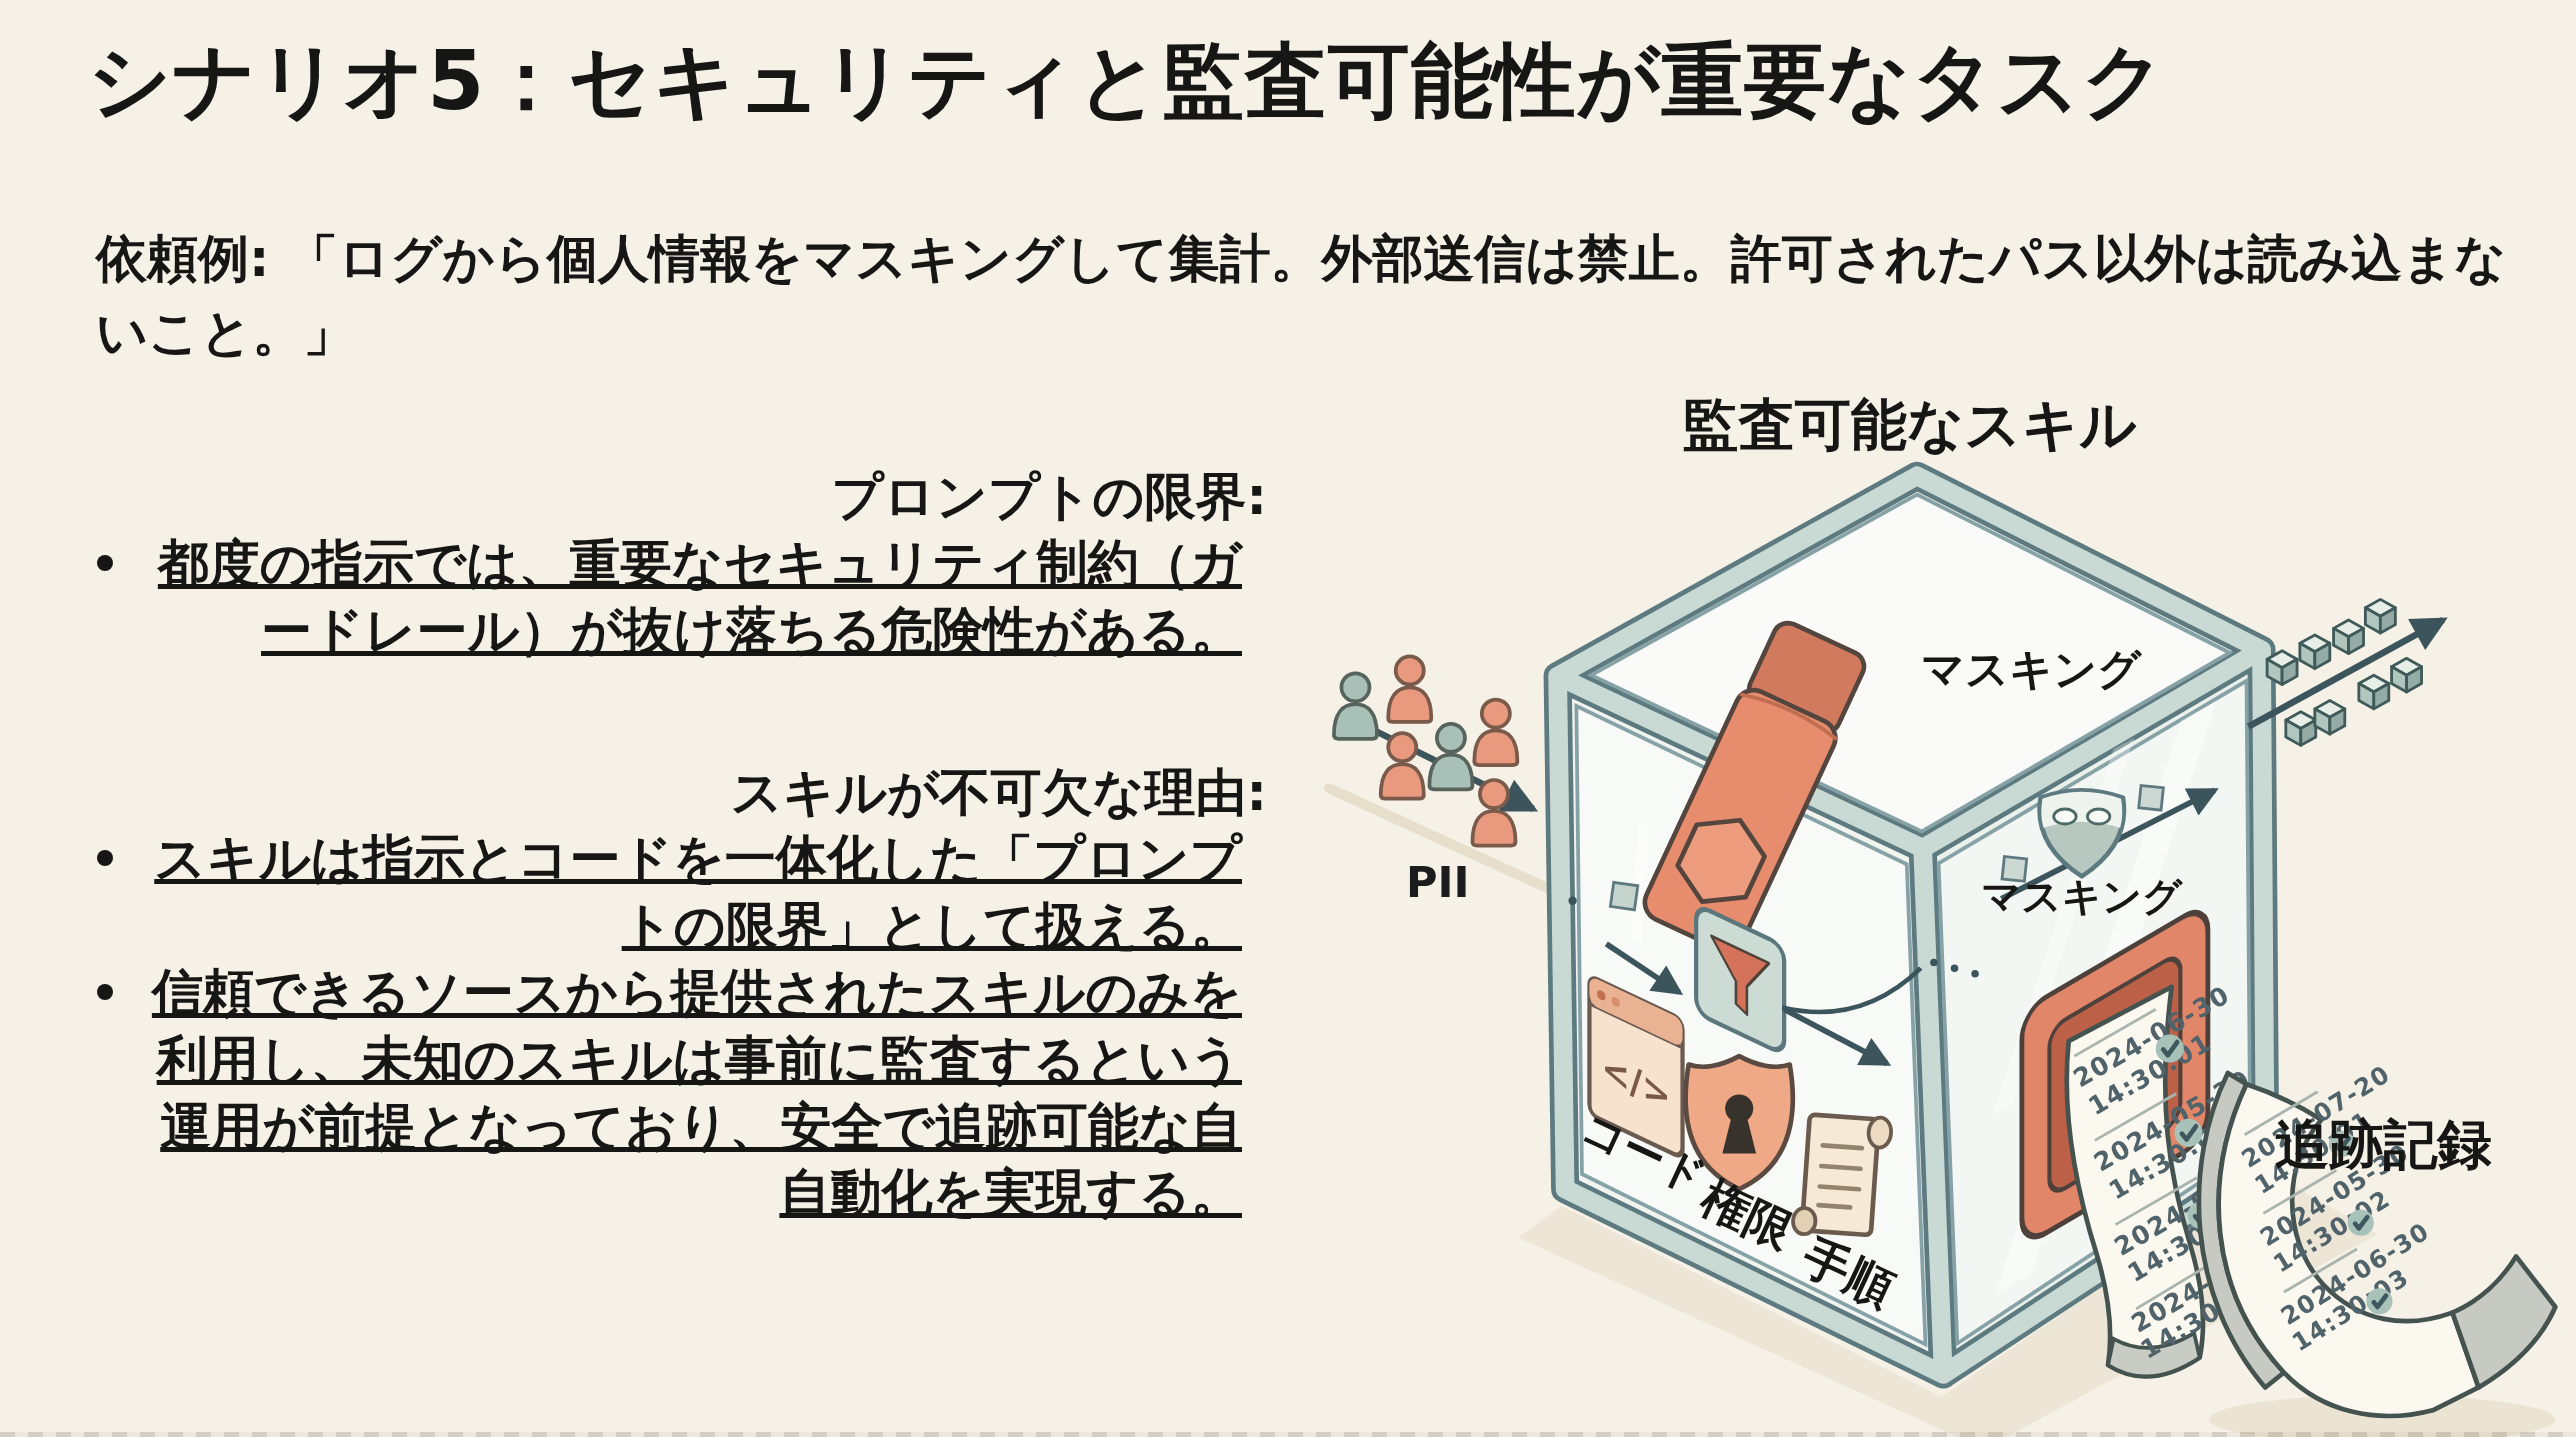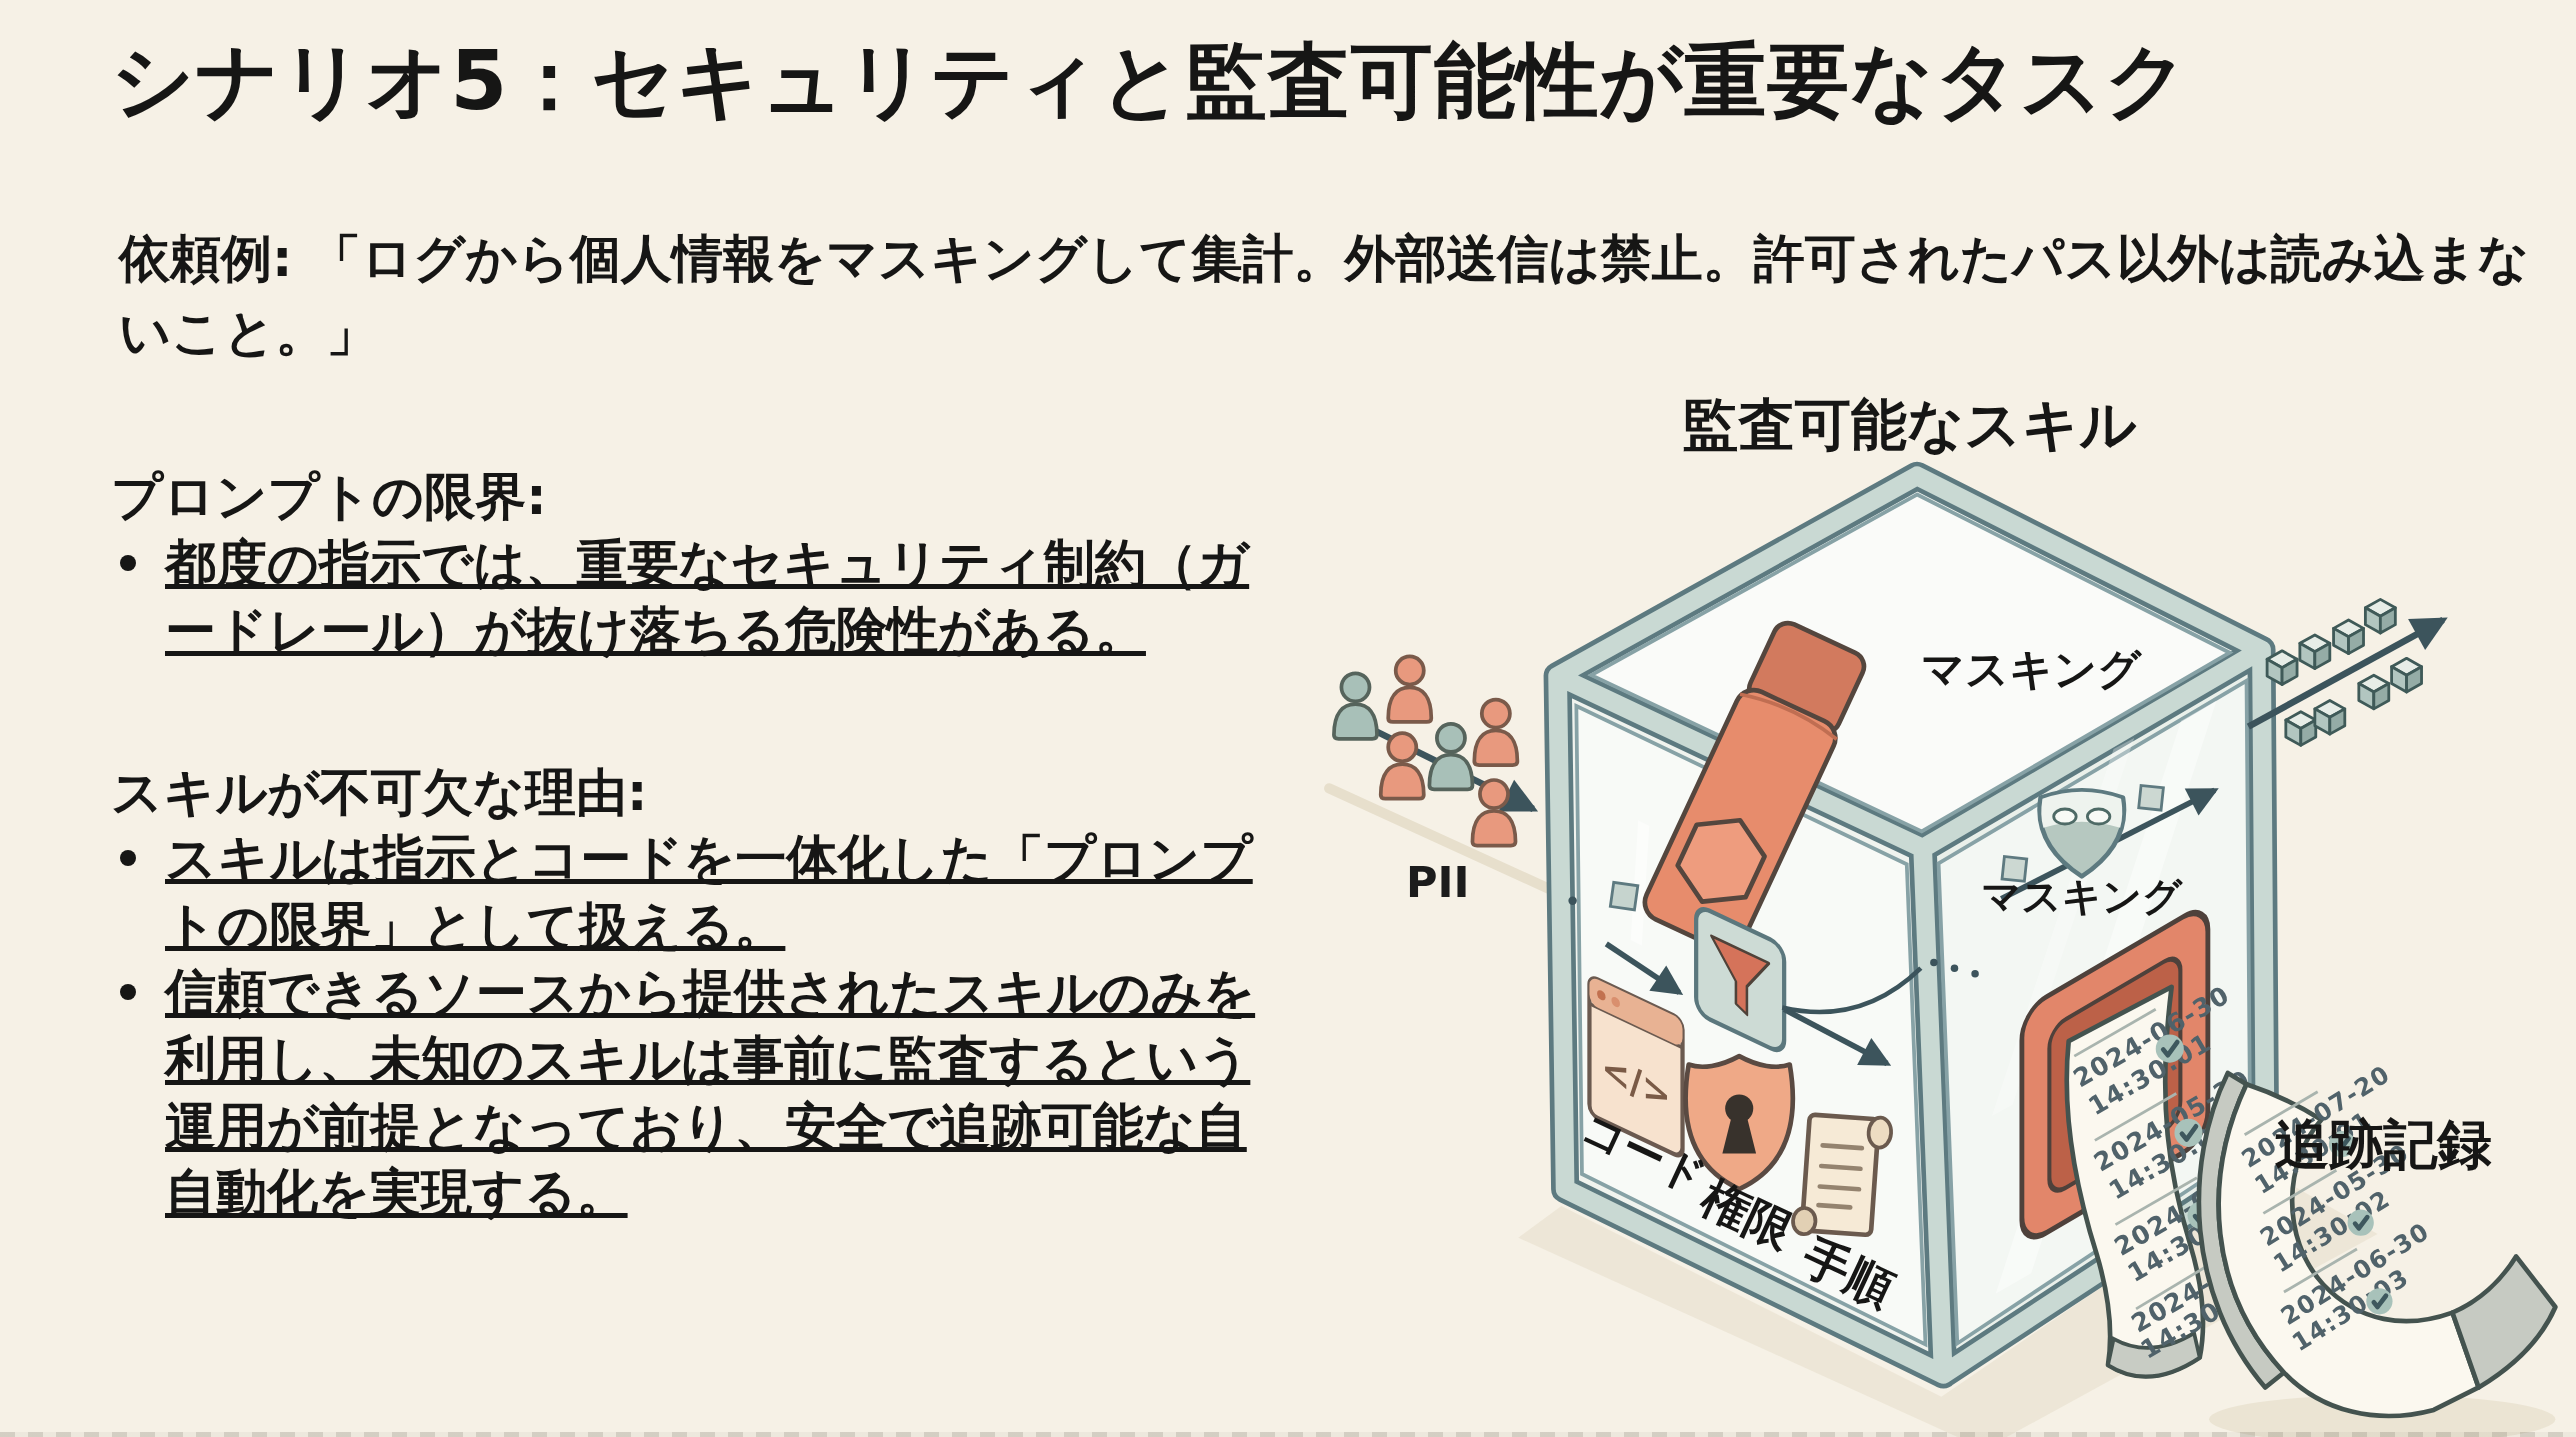--- a/index.html
+++ b/index.html
@@ -1,24 +1,24 @@
 <!DOCTYPE html>
 <html style="font-size:15px"><head>
 <meta charset="utf-8">
 <style>
   html,body{margin:0;padding:0;}
   body{
     width:2576px;height:1438px;position:relative;overflow:hidden;
     background:#f6f1e6;color:#161615;
     font-family:"DejaVu Sans","Liberation Sans",sans-serif;
   }
-  .content{position:absolute;left:111px;top:34px;width:2443px;}
+  .content{position:absolute;left:88px;top:34px;width:2443px;}
   .title{font-size:82px;font-weight:800;line-height:1.15;margin:0;letter-spacing:0.9px;}
   .request{margin:94px 8px 0;font-size:51px;font-weight:700;line-height:1.44;width:2434px;}
-  .section{margin-top:95px;width:1179px;font-size:51px;font-weight:700;line-height:1.31;}
+  .section{margin-top:95px;width:1179px;font-size:51px;font-weight:700;line-height:1.31;text-align:right;}
   .section-heading{margin:0;font-size:51px;font-weight:700;}
   .bullets{list-style:none;margin:0;padding:0;text-decoration:underline;}
   .bullets li{position:relative;padding-left:54px;width:1100px;}
   .bullets li::before{content:"";position:absolute;left:9.4px;top:24px;width:16px;height:16px;border-radius:50%;background:#161615;}
   .illustration-svg{position:absolute;left:1245px;top:356px;width:1331px;height:1082px;}
   .bottom-edge{position:absolute;left:0;bottom:0;width:100%;height:5.6px;opacity:.8;
     background:repeating-linear-gradient(90deg,rgba(105,98,86,.30) 0 15px,rgba(105,98,86,.08) 15px 28px);}
   text{font-family:"DejaVu Sans","Liberation Sans",sans-serif;}
   .jp-label{font-weight:800;fill:#161615;}
   .receipt-text{font-weight:700;fill:#50626a;letter-spacing:1.5px;}

